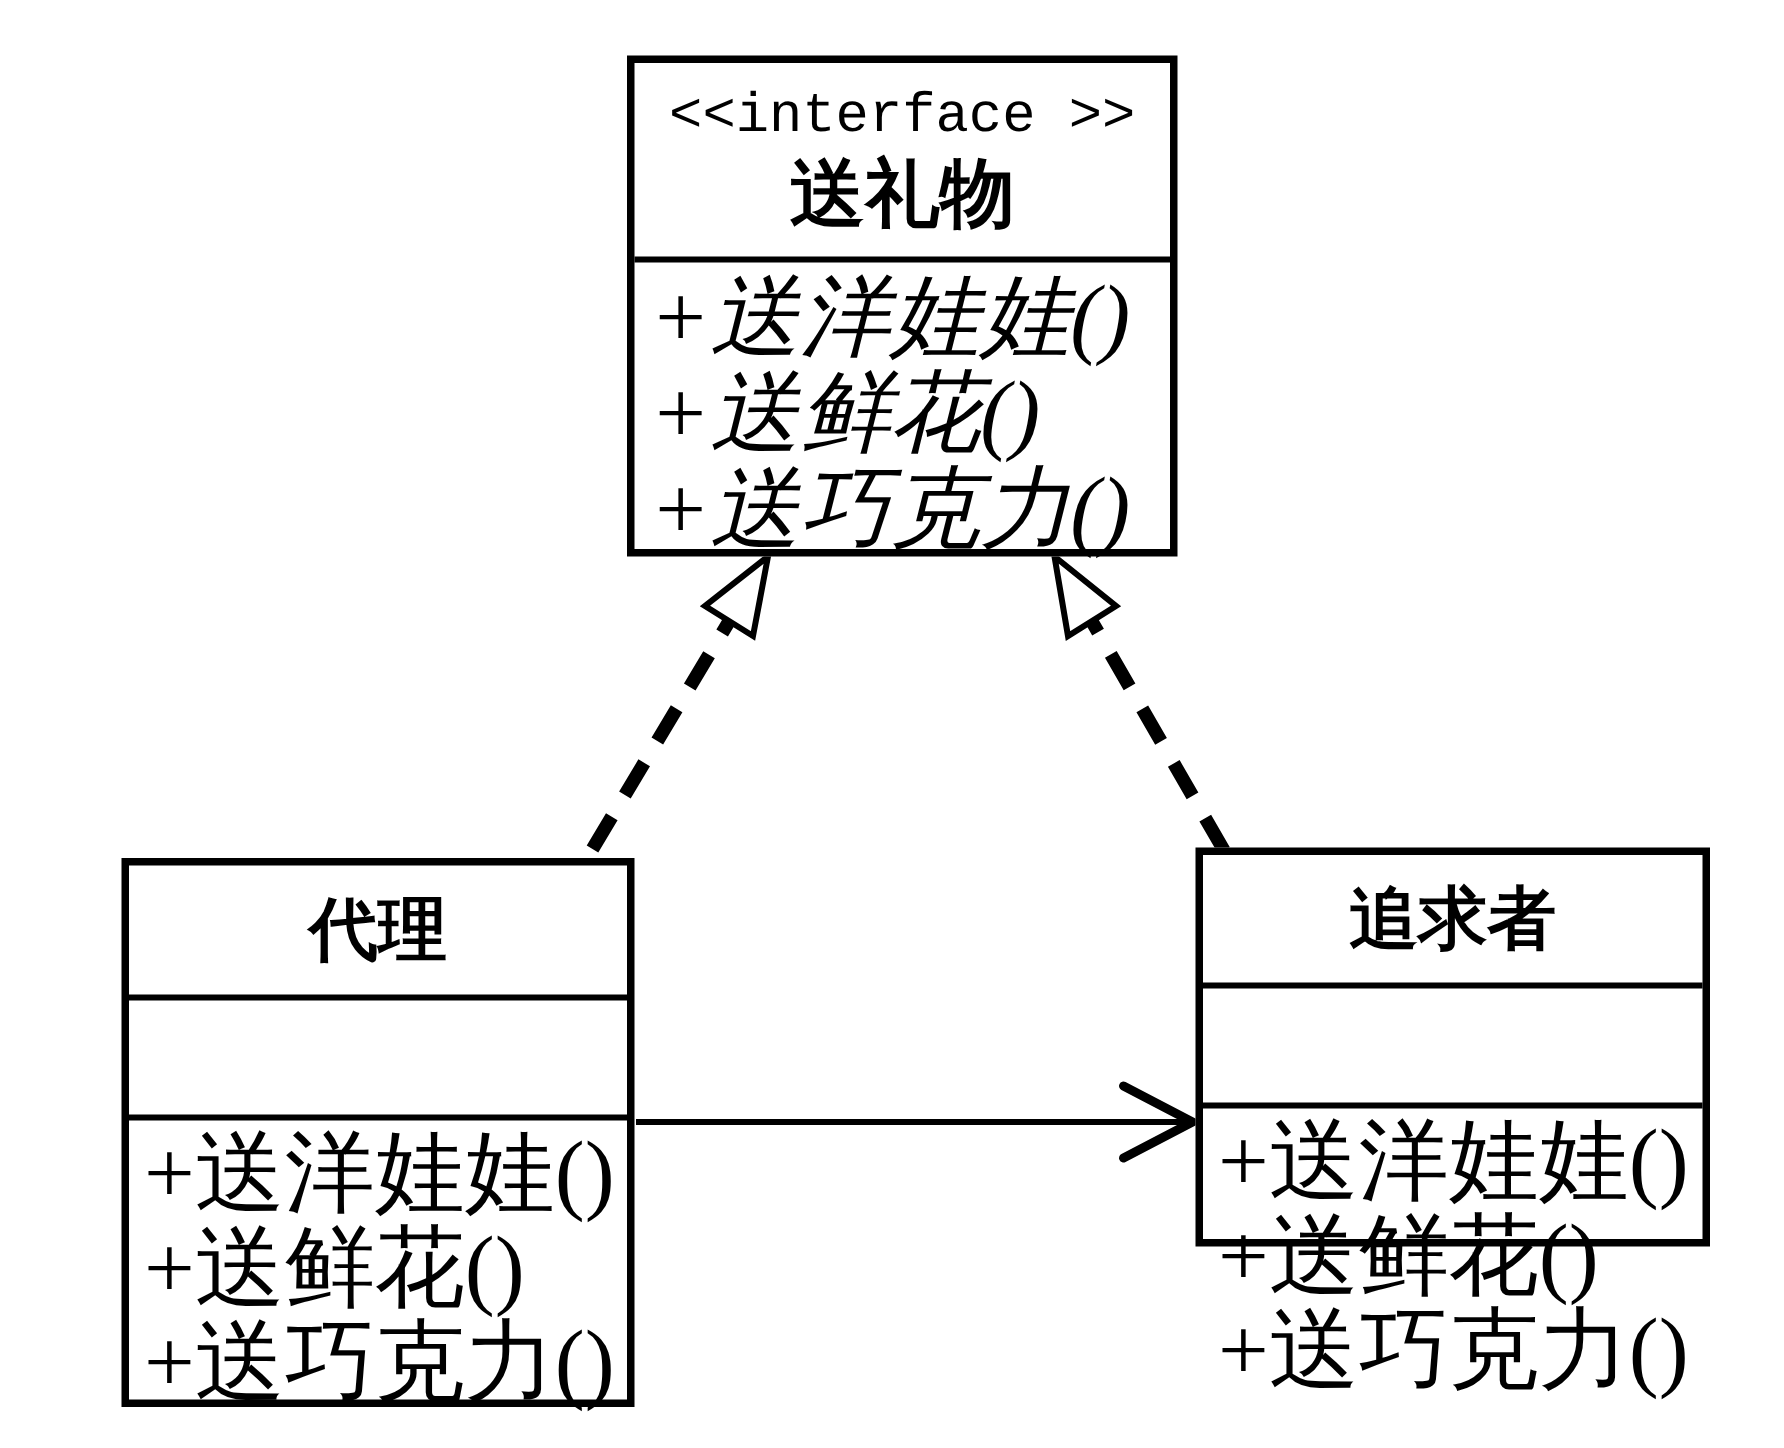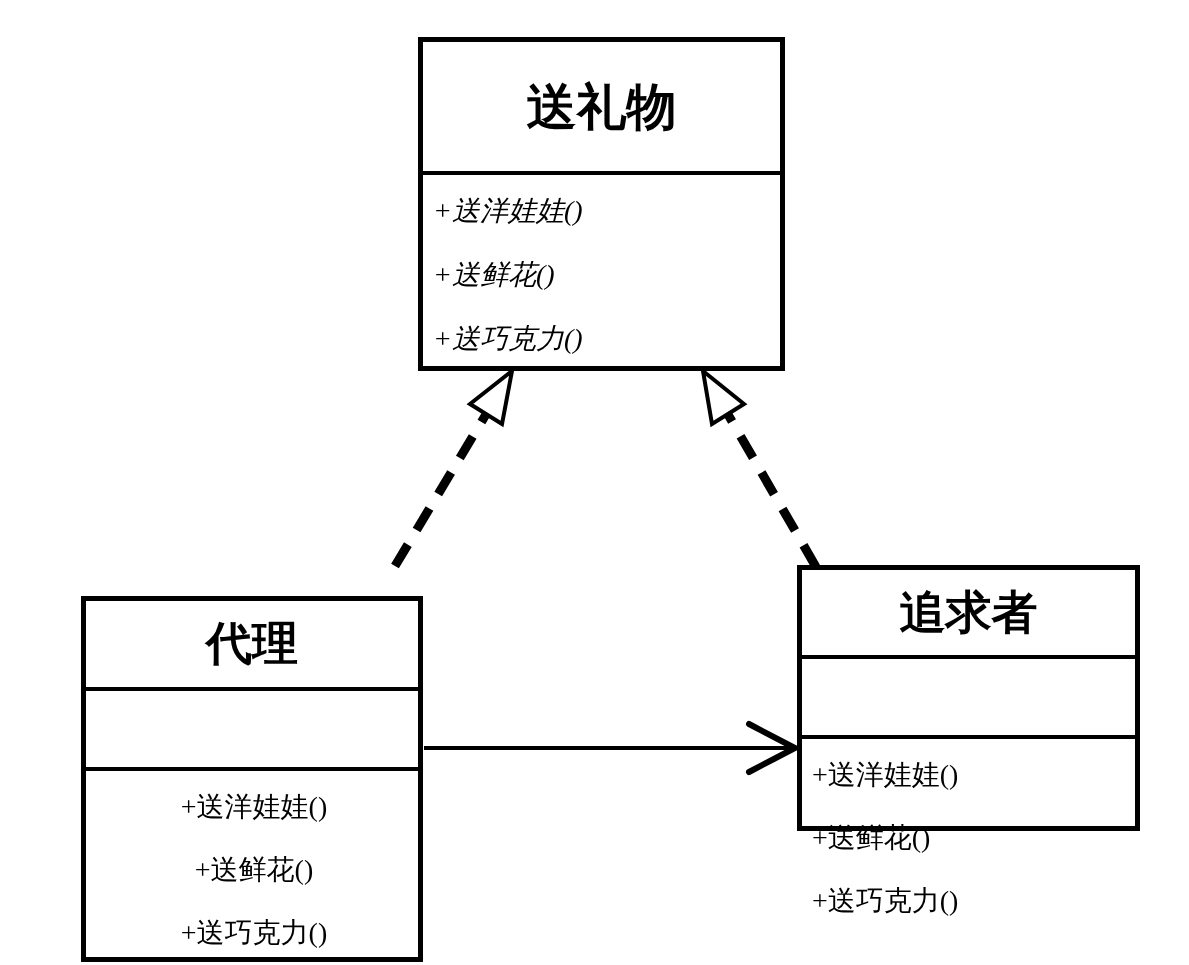--- a/index.html
+++ b/index.html
@@ -23,21 +23,21 @@
     width: 1189px;
     height: 965px;
   }
   .uml-box {
     position: absolute;
     background: #ffffff;
     border: 5px solid #000000;
     box-sizing: border-box;
   }
   .iface-box   { left: 418px; top: 37px;  width: 367px; height: 334px; }
-  .proxy-box   { left: 81px;  top: 596px; width: 342px; height: 366px; text-align: center; }
+  .proxy-box   { left: 81px;  top: 572px; width: 342px; height: 366px; }
   .suitor-box  { left: 797px; top: 565px; width: 343px; height: 266px; }
 
   .sec-header {
     border-bottom: 4px solid #000000;
     display: flex;
     flex-direction: column;
     align-items: center;
     justify-content: center;
     box-sizing: border-box;
   }
@@ -66,21 +66,21 @@
   .class-name {
     font-size: 46px;
     font-weight: bold;
     white-space: nowrap;
   }
   .sec-methods {
     padding: 4px 6px 0 10px;
     box-sizing: border-box;
   }
   .method-line {
-    font-size: 28px;
+    font-size: 60px;
     line-height: 63px;
     white-space: nowrap;
   }
   .iface-box .method-line {
     font-style: italic;
     line-height: 64px;
   }
 </style>
 </head>
 <body>
@@ -94,20 +94,21 @@
 
     <line x1="816" y1="567" x2="726" y2="411" stroke="#000000" stroke-width="9" stroke-dasharray="25 17"></line>
     <polygon points="703,371 744,404 712,424" fill="#ffffff" stroke="#000000" stroke-width="4" stroke-linejoin="miter"></polygon>
 
     <line x1="424" y1="748" x2="794" y2="748" stroke="#000000" stroke-width="4"></line>
     <path d="M 749 724 L 795 748 L 749 772" fill="none" stroke="#000000" stroke-width="6" stroke-linecap="round"></path>
   </svg>
 
   <div class="uml-box iface-box">
     <div class="sec-header">
+      <div class="stereotype">&lt;&lt;interface &gt;&gt;</div>
       <div class="iface-name">送礼物</div>
     </div>
     <div class="sec-methods">
       <div class="method-line">+送洋娃娃()</div>
       <div class="method-line">+送鲜花()</div>
       <div class="method-line">+送巧克力()</div>
     </div>
   </div>
 
   <div class="uml-box proxy-box">

